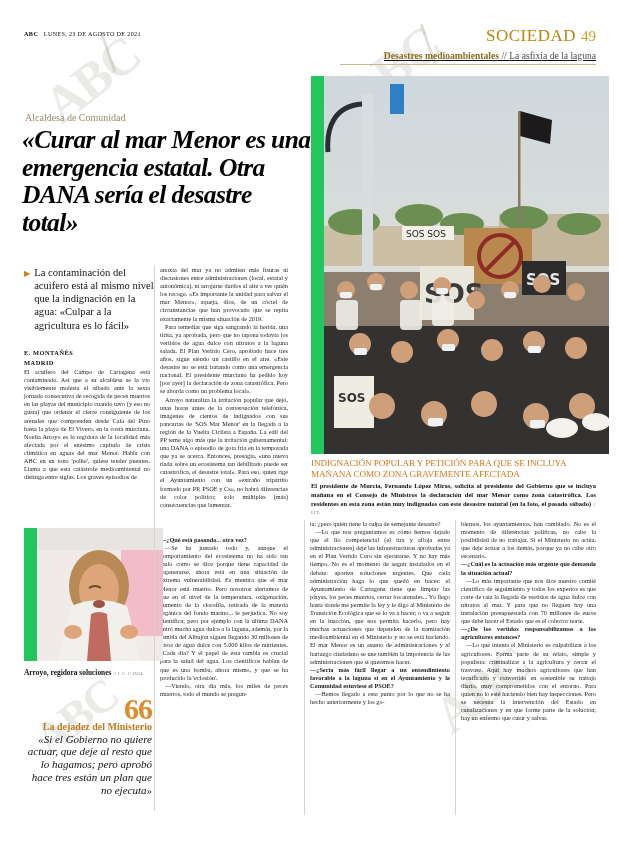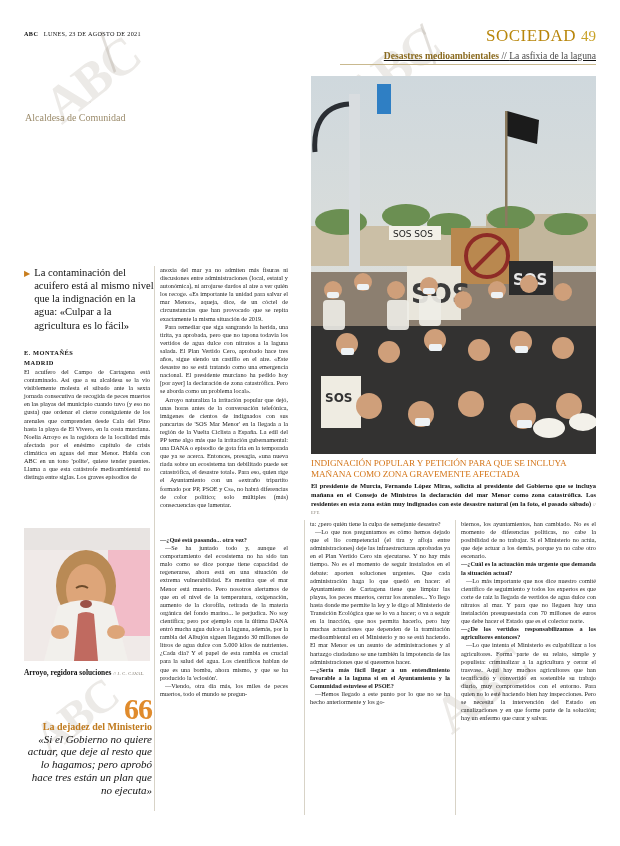--- a/index.html
+++ b/index.html
@@ -53,21 +53,21 @@
   .col p.first{text-indent:0;}
   .col .q{font-weight:bold;text-indent:0;}
 
   #col1{left:24px;top:368px;width:126px;}
   #col2{left:160px;top:266px;width:128px;}
   #col3{left:310px;top:520px;width:140px;}
   #col4{left:461px;top:520px;width:135px;}
   #col2b{left:160px;top:536px;width:128px;}
 
   
-  .photo{position:absolute;overflow:hidden;background:#7dd3fc;}
+  .photo{position:absolute;overflow:hidden;background:#22c55e;padding-left:13px;}
   #mainphoto{left:311px;top:76px;width:285px;height:378px;}
   #portrait{left:24px;top:528px;width:126px;height:133px;}
 
   .caption-small{position:absolute;left:24px;top:668px;width:140px;font-size:7.4px;
         font-weight:bold;color:#111;}
   .caption-small .credit{font-weight:normal;font-size:4.6px;color:#7c7468;letter-spacing:.2px;}
 
   
   .capblock{position:absolute;left:311px;top:458px;width:285px;}
   .capblock .ttl{font-size:9.2px;font-weight:normal;color:#d4761a;line-height:1.16;
@@ -104,20 +104,21 @@
 
   <div class="section-name">
     <span class="sec">SOCIEDAD</span><span class="pg">49</span>
   </div>
   <div class="kicker">
     <span class="k1">Desastres medioambientales</span><span class="k2"> // </span><span class="k2">La asfixia de la laguna</span>
   </div>
   <div class="rule-top"></div>
 
   <div class="role">Alcaldesa de Comunidad</div>
+  <div class="headline">«Curar al mar Menor es una emergencia estatal. Otra DANA sería el desastre total»</div>
 
   <div class="bullet-lead">
     <div class="row">
       <span class="tri">▶</span>
       <span class="txt">La contaminación del acuifero está al mismo nivel que la indignación en la agua: «Culpar a la agricultura es lo fácil»</span>
     </div>
   </div>
 
   <div class="byline">
     <div>E. MONTAÑÉS</div>

